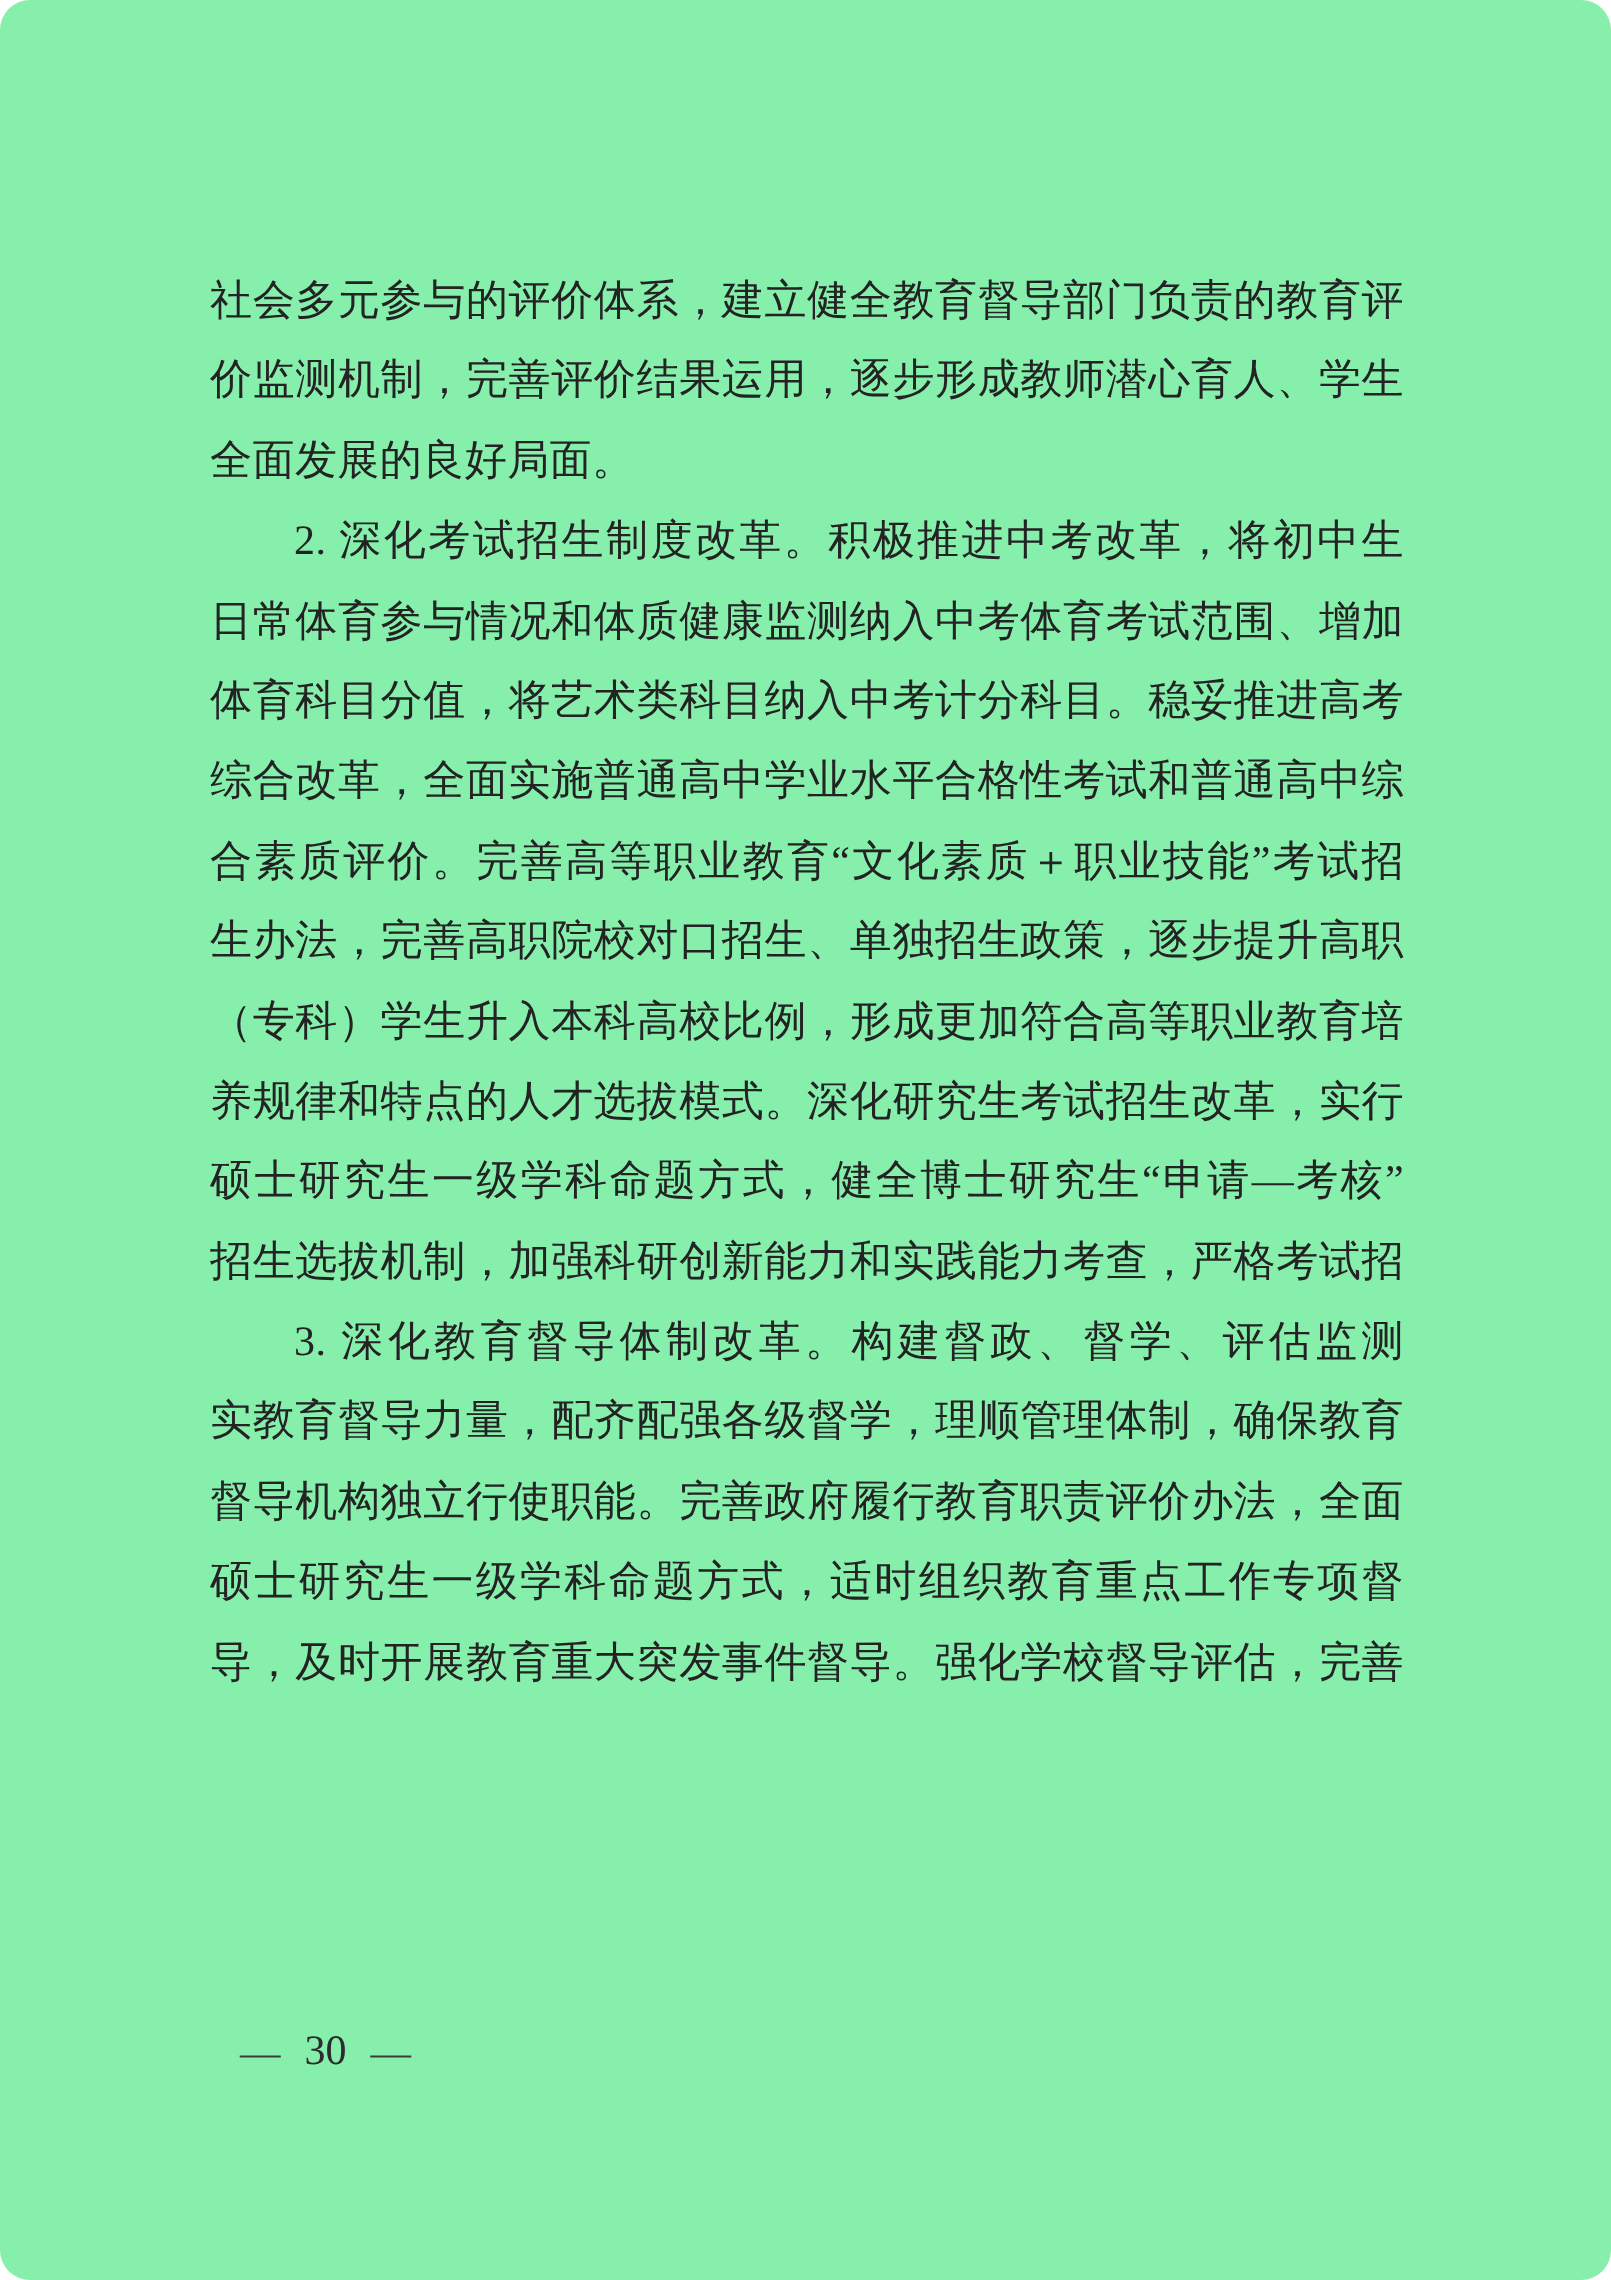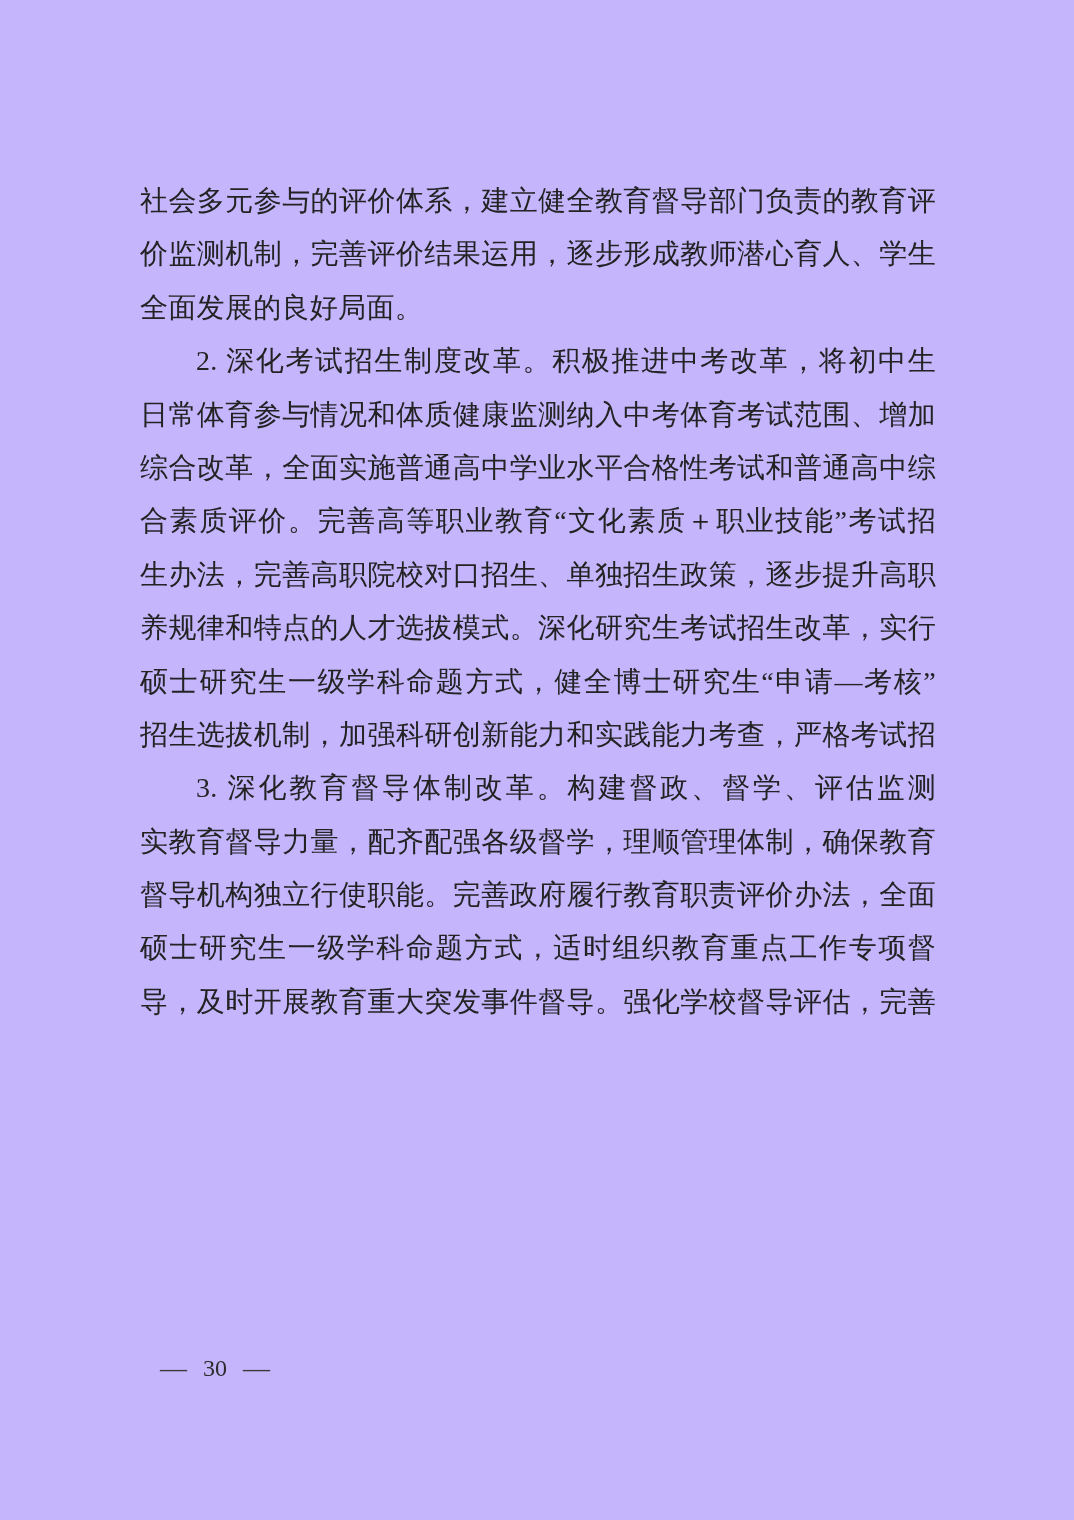--- a/index.html
+++ b/index.html
@@ -10,21 +10,22 @@
   }
   body {
     position: relative;
     background: #ffffff;
     font-family: "Liberation Serif", "DejaVu Serif", serif;
     color: #232323;
   }
   .page {
     position: absolute;
     inset: 0;
-    background: #c4b5fd;
+    background: #86efac;
+    border-radius: 20px;
   }
   .text-block {
     position: absolute;
     left: 140px;
     top: 174px;
     width: 796px;
   }
   .line {
     font-size: 28px;
     line-height: 53.4px;
@@ -54,39 +55,41 @@
     align-items: center;
     font-size: 27px;
     color: #2c2c2c;
   }
   .footer .dash {
     letter-spacing: 0;
     color: #3a3a3a;
   }
   .footer .page-num {
     margin: 0 16px;
-    font-size: 24px;
+    font-size: 28px;
     color: #2c2c2c;
     font-family: "Liberation Serif", "DejaVu Serif", serif;
   }
 </style>
 </head>
 <body>
 
 <div class="page">
 
   <div class="text-block">
       <div class="line">社会多元参与的评价体系，建立健全教育督导部门负责的教育评</div>
       <div class="line">价监测机制，完善评价结果运用，逐步形成教师潜心育人、学生</div>
       <div class="line para-end">全面发展的良好局面。</div>
       <div class="line indent">2. 深化考试招生制度改革。积极推进中考改革，将初中生</div>
       <div class="line">日常体育参与情况和体质健康监测纳入中考体育考试范围、增加</div>
+      <div class="line">体育科目分值，将艺术类科目纳入中考计分科目。稳妥推进高考</div>
       <div class="line">综合改革，全面实施普通高中学业水平合格性考试和普通高中综</div>
       <div class="line">合素质评价。完善高等职业教育“文化素质＋职业技能”考试招</div>
       <div class="line">生办法，完善高职院校对口招生、单独招生政策，逐步提升高职</div>
+      <div class="line">（专科）学生升入本科高校比例，形成更加符合高等职业教育培</div>
       <div class="line">养规律和特点的人才选拔模式。深化研究生考试招生改革，实行</div>
       <div class="line">硕士研究生一级学科命题方式，健全博士研究生“申请—考核”</div>
       <div class="line">招生选拔机制，加强科研创新能力和实践能力考查，严格考试招</div>
       <div class="line indent">3. 深化教育督导体制改革。构建督政、督学、评估监测</div>
       <div class="line">实教育督导力量，配齐配强各级督学，理顺管理体制，确保教育</div>
       <div class="line">督导机构独立行使职能。完善政府履行教育职责评价办法，全面</div>
       <div class="line">硕士研究生一级学科命题方式，适时组织教育重点工作专项督</div>
       <div class="line">导，及时开展教育重大突发事件督导。强化学校督导评估，完善</div>
     </div>
 

